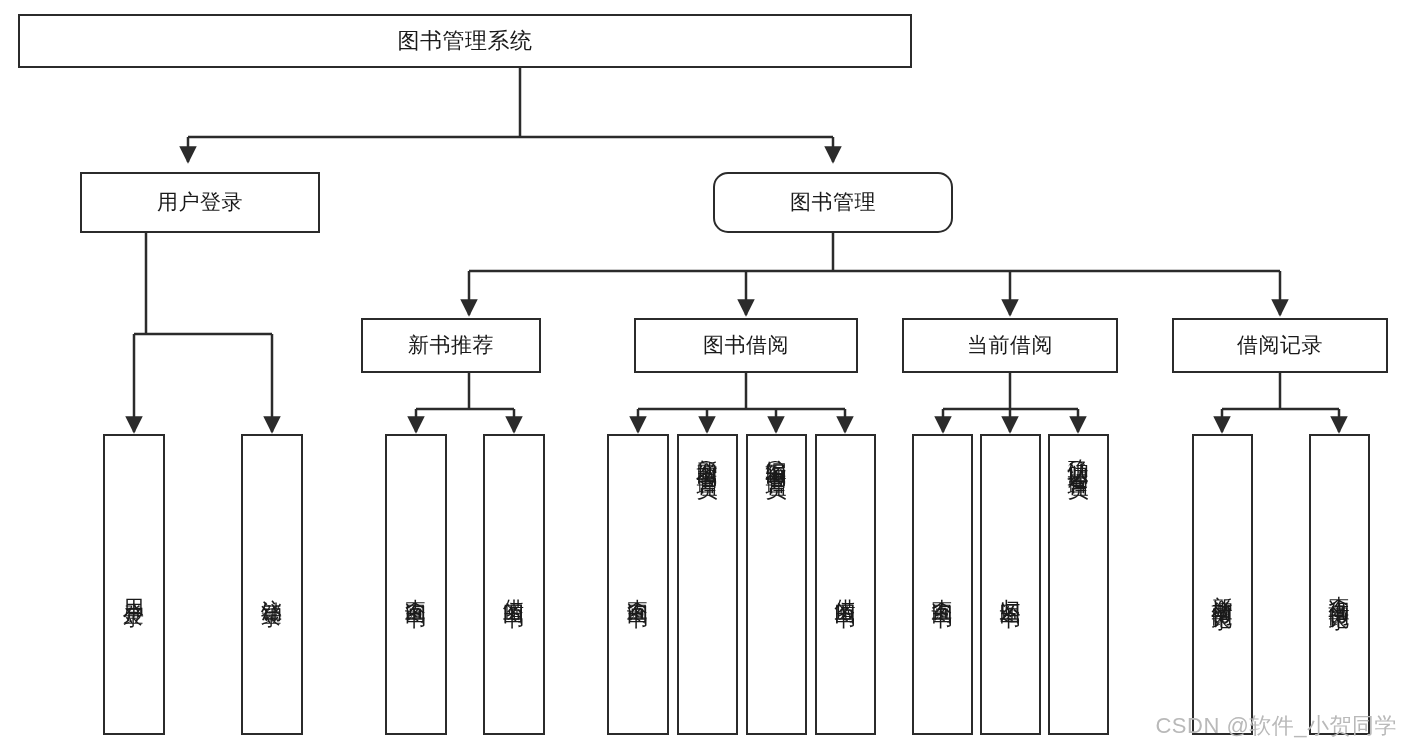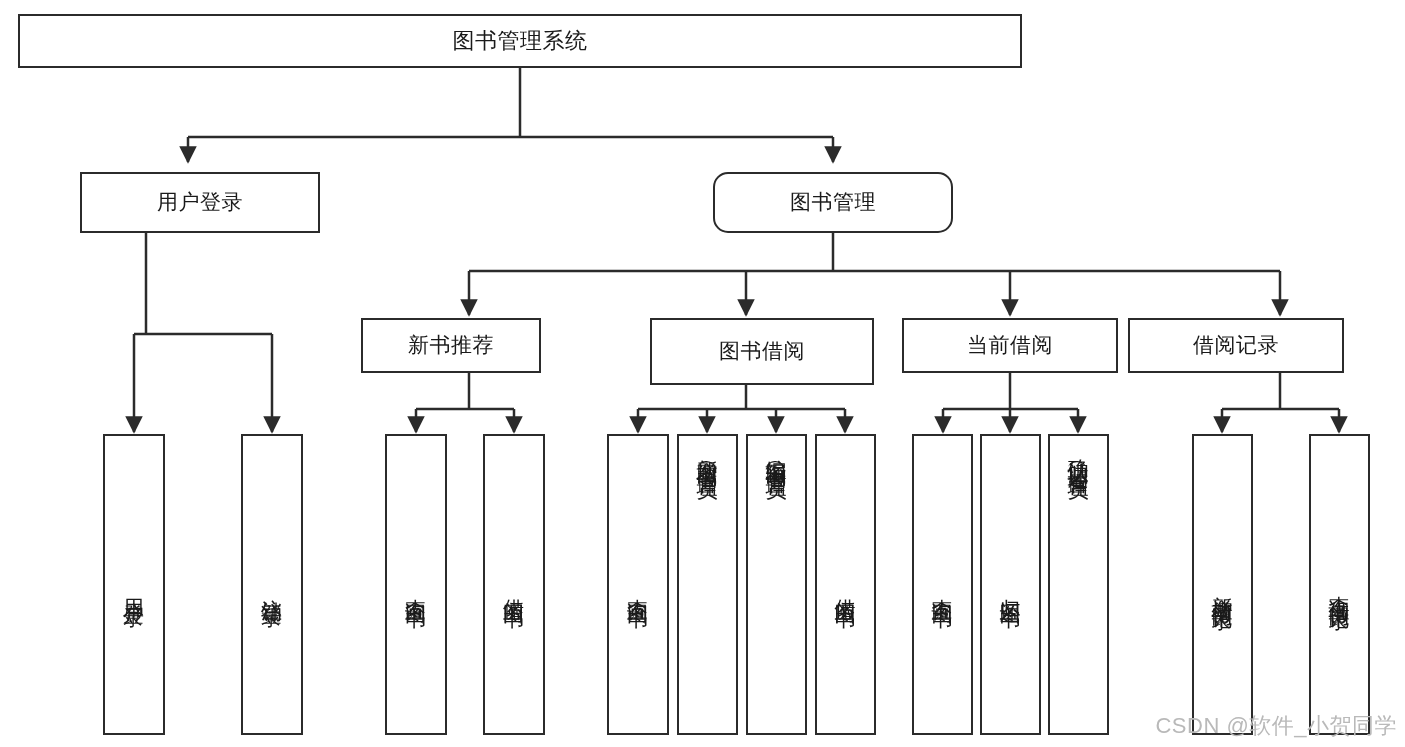--- a/index.html
+++ b/index.html
@@ -116,41 +116,41 @@
       <path d="M 1010 409 L 1010 432" marker-end="url(#arrow)"></path>
       <path d="M 1078 409 L 1078 432" marker-end="url(#arrow)"></path>
 
       <path d="M 1280 373 L 1280 409"></path>
       <path d="M 1222 409 L 1339 409"></path>
       <path d="M 1222 409 L 1222 432" marker-end="url(#arrow)"></path>
       <path d="M 1339 409 L 1339 432" marker-end="url(#arrow)"></path>
     </g>
   </svg>
 
-  <div class="node h root" style="left:18px;top:14px;width:1004px;height:54px;">
+  <div class="node h root" style="left:18px;top:14px;width:894px;height:54px;">
     <span class="label">图书管理系统</span>
   </div>
 
   <div class="node h" style="left:80px;top:172px;width:240px;height:61px;">
     <span class="label">用户登录</span>
   </div>
   <div class="node h" style="left:713px;top:172px;width:240px;height:61px;border-radius:15px;">
     <span class="label">图书管理</span>
   </div>
 
   <div class="node h" style="left:361px;top:318px;width:180px;height:55px;">
     <span class="label">新书推荐</span>
   </div>
-  <div class="node h" style="left:634px;top:318px;width:224px;height:67px;margin-left:16px;">
+  <div class="node h" style="left:634px;top:318px;width:224px;height:55px;">
     <span class="label">图书借阅</span>
   </div>
   <div class="node h" style="left:902px;top:318px;width:216px;height:55px;">
     <span class="label">当前借阅</span>
   </div>
-  <div class="node h" style="left:1128px;top:318px;width:216px;height:55px;">
+  <div class="node h" style="left:1172px;top:318px;width:216px;height:55px;">
     <span class="label">借阅记录</span>
   </div>
 
   <div class="node v center" style="left:103px;top:434px;width:62px;height:301px;">
     <span class="label">用户登录</span>
   </div>
   <div class="node v center" style="left:241px;top:434px;width:62px;height:301px;">
     <span class="label">注销登录</span>
   </div>
 

